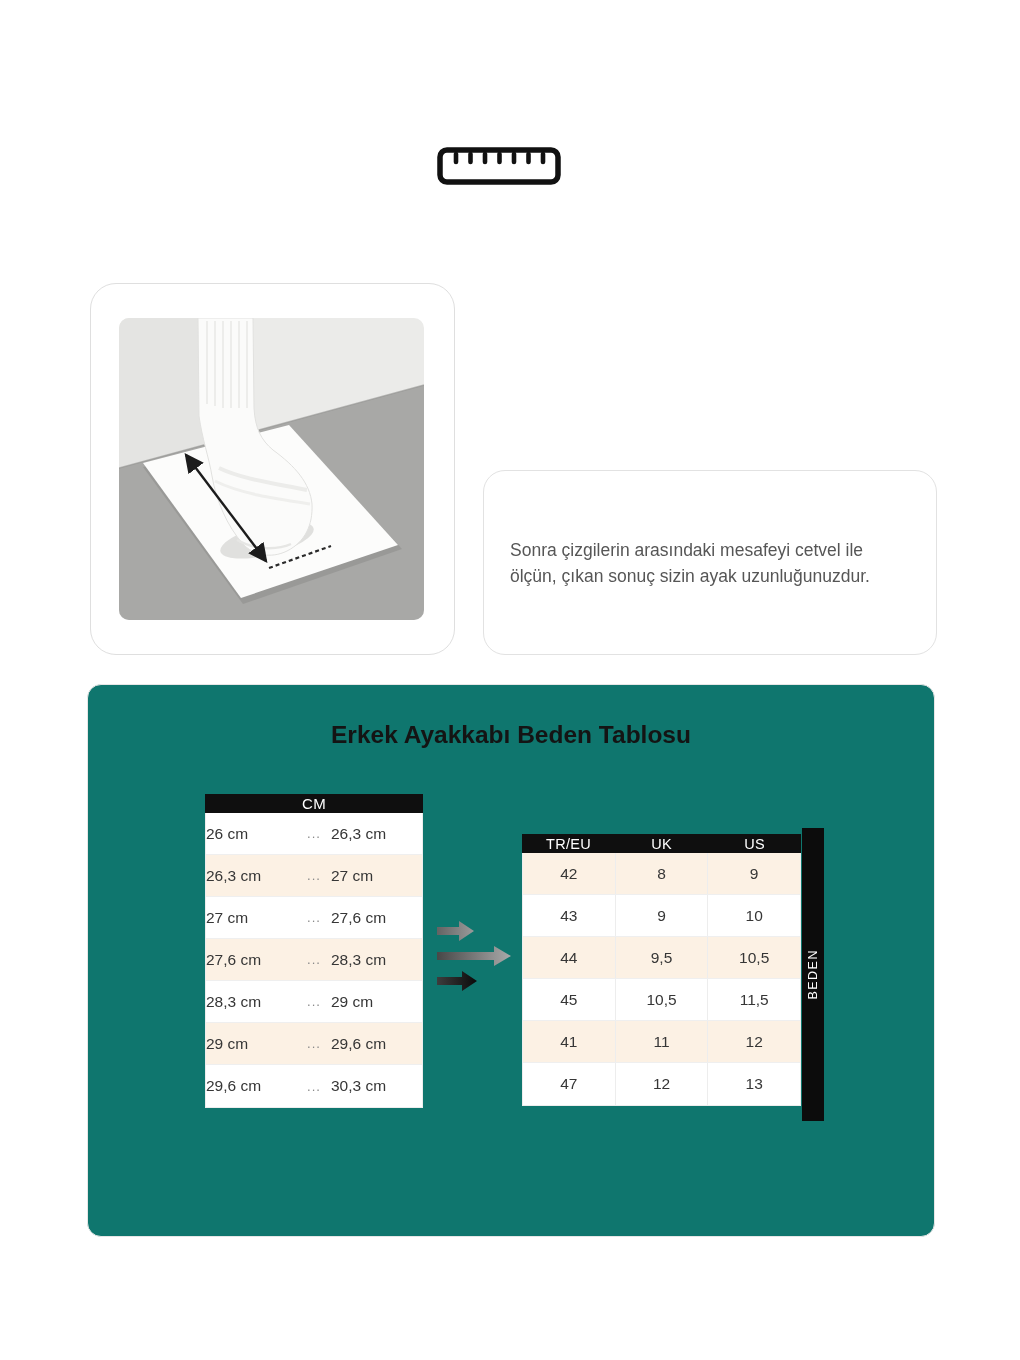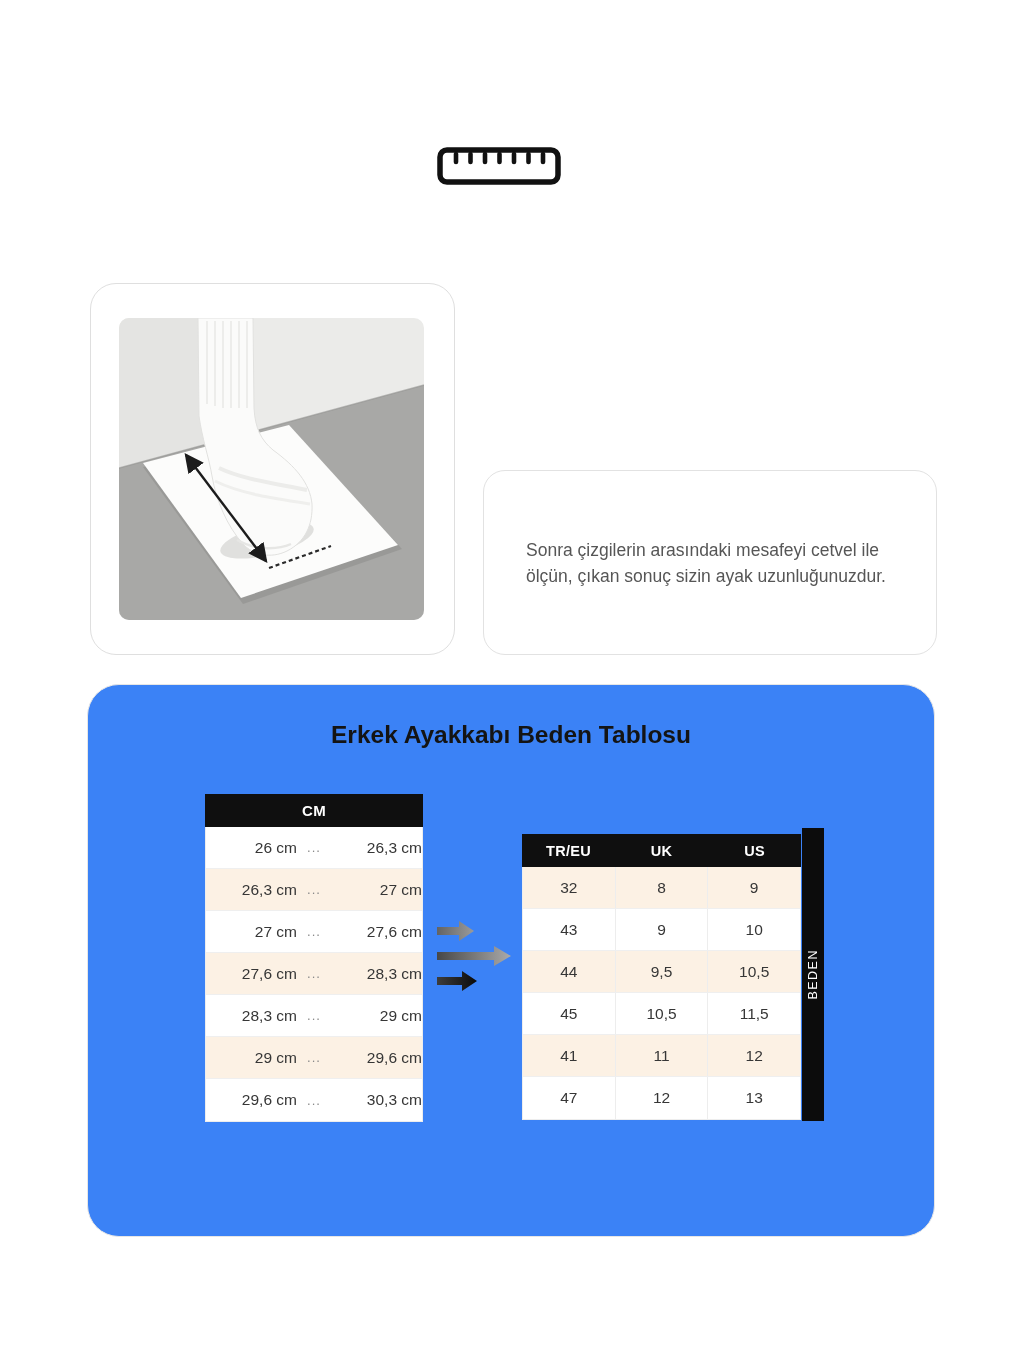--- a/index.html
+++ b/index.html
@@ -13,40 +13,40 @@
 
   
   .photo-card { position:absolute; left:90px; top:283px; width:365px; height:372px;
     border:1px solid #dfdfdf; border-radius:26px; background:#fff; }
   .photo { position:absolute; left:28px; top:34px; width:305px; height:302px;
     border-radius:10px; overflow:hidden; }
 
   .step-card { position:absolute; left:483px; width:454px; border:1px solid #e2e2e2;
     border-radius:22px; background:#fff; display:flex; }
   .step-1 { top:283px; height:169px; align-items:flex-start; }
-  .step-2 { top:470px; height:185px; align-items:center;padding-left:16px; }
+  .step-2 { top:470px; height:185px; align-items:center; }
   .step-card p { margin:0; padding:20px 26px; font-size:17.5px; line-height:26px; color:#565656; }
   .step-2 p { padding-top:0; padding-bottom:0; }
 
   
   .size-card { position:absolute; left:87px; top:684px; width:848px; height:553px;
-    border:1px solid #e6e6e6; border-radius:32px; background:#3b82f6; }
+    border:1px solid #e6e6e6; border-radius:14px; background:#0f766e; }
   .size-title { position:absolute; top:36px; left:0; width:100%; text-align:center;
     font-size:24.5px; font-weight:700; color:#141414; }
 
-  .tbl-header { height:33px; background:#0f0f0f; color:#fff; display:flex;
-    align-items:center; justify-content:center; font-size:15px; letter-spacing:.3px;font-weight:bold; }
+  .tbl-header { height:19px; background:#0f0f0f; color:#fff; display:flex;
+    align-items:center; justify-content:center; font-size:15px; letter-spacing:.3px; }
   .tbl-body { border:1px solid #ededed; border-top:none; }
   .tbl-row { height:42px; display:flex; align-items:center; font-size:15.5px; color:#363636;
     border-bottom:1px solid #efefef; background:#fff; }
   .tbl-row:last-child { border-bottom:none; }
   .tbl-row.alt { background:#fcf1e4; }
 
   .cm-table { position:absolute; left:117px; top:109px; width:218px; }
-  .c-from, .c-to { flex:1 1 0; text-align:right; }
+  .c-from, .c-to { flex:1 1 0; text-align:left; }
   .c-sep { width:34px; text-align:center; color:#8a8a8a; font-size:13px; letter-spacing:1px; }
 
   .arrows { position:absolute; left:349px; top:235px; width:78px; height:72px; }
 
   .conv-table { position:absolute; left:434px; top:109px; width:279px;margin-top:40px; }
   .conv-table .tbl-header { justify-content:space-around; }
   .h-cell { flex:1 1 0; text-align:center; font-size:14.5px; }
   .v-cell { flex:1 1 0; text-align:center; border-right:1px solid #ededed;
     height:100%; display:flex; align-items:center; justify-content:center; }
   .v-cell:last-child { border-right:none; }
@@ -196,21 +196,21 @@
     </div>
 
     <div class="conv-table">
       <div class="tbl-header">
         <span class="h-cell">TR/EU</span>
         <span class="h-cell">UK</span>
         <span class="h-cell">US</span>
       </div>
       <div class="tbl-body">
         <div class="tbl-row alt">
-            <span class="v-cell">32</span>
+            <span class="v-cell">42</span>
             <span class="v-cell">8</span>
             <span class="v-cell">9</span>
           </div>
         <div class="tbl-row">
             <span class="v-cell">43</span>
             <span class="v-cell">9</span>
             <span class="v-cell">10</span>
           </div>
         <div class="tbl-row alt">
             <span class="v-cell">44</span>

